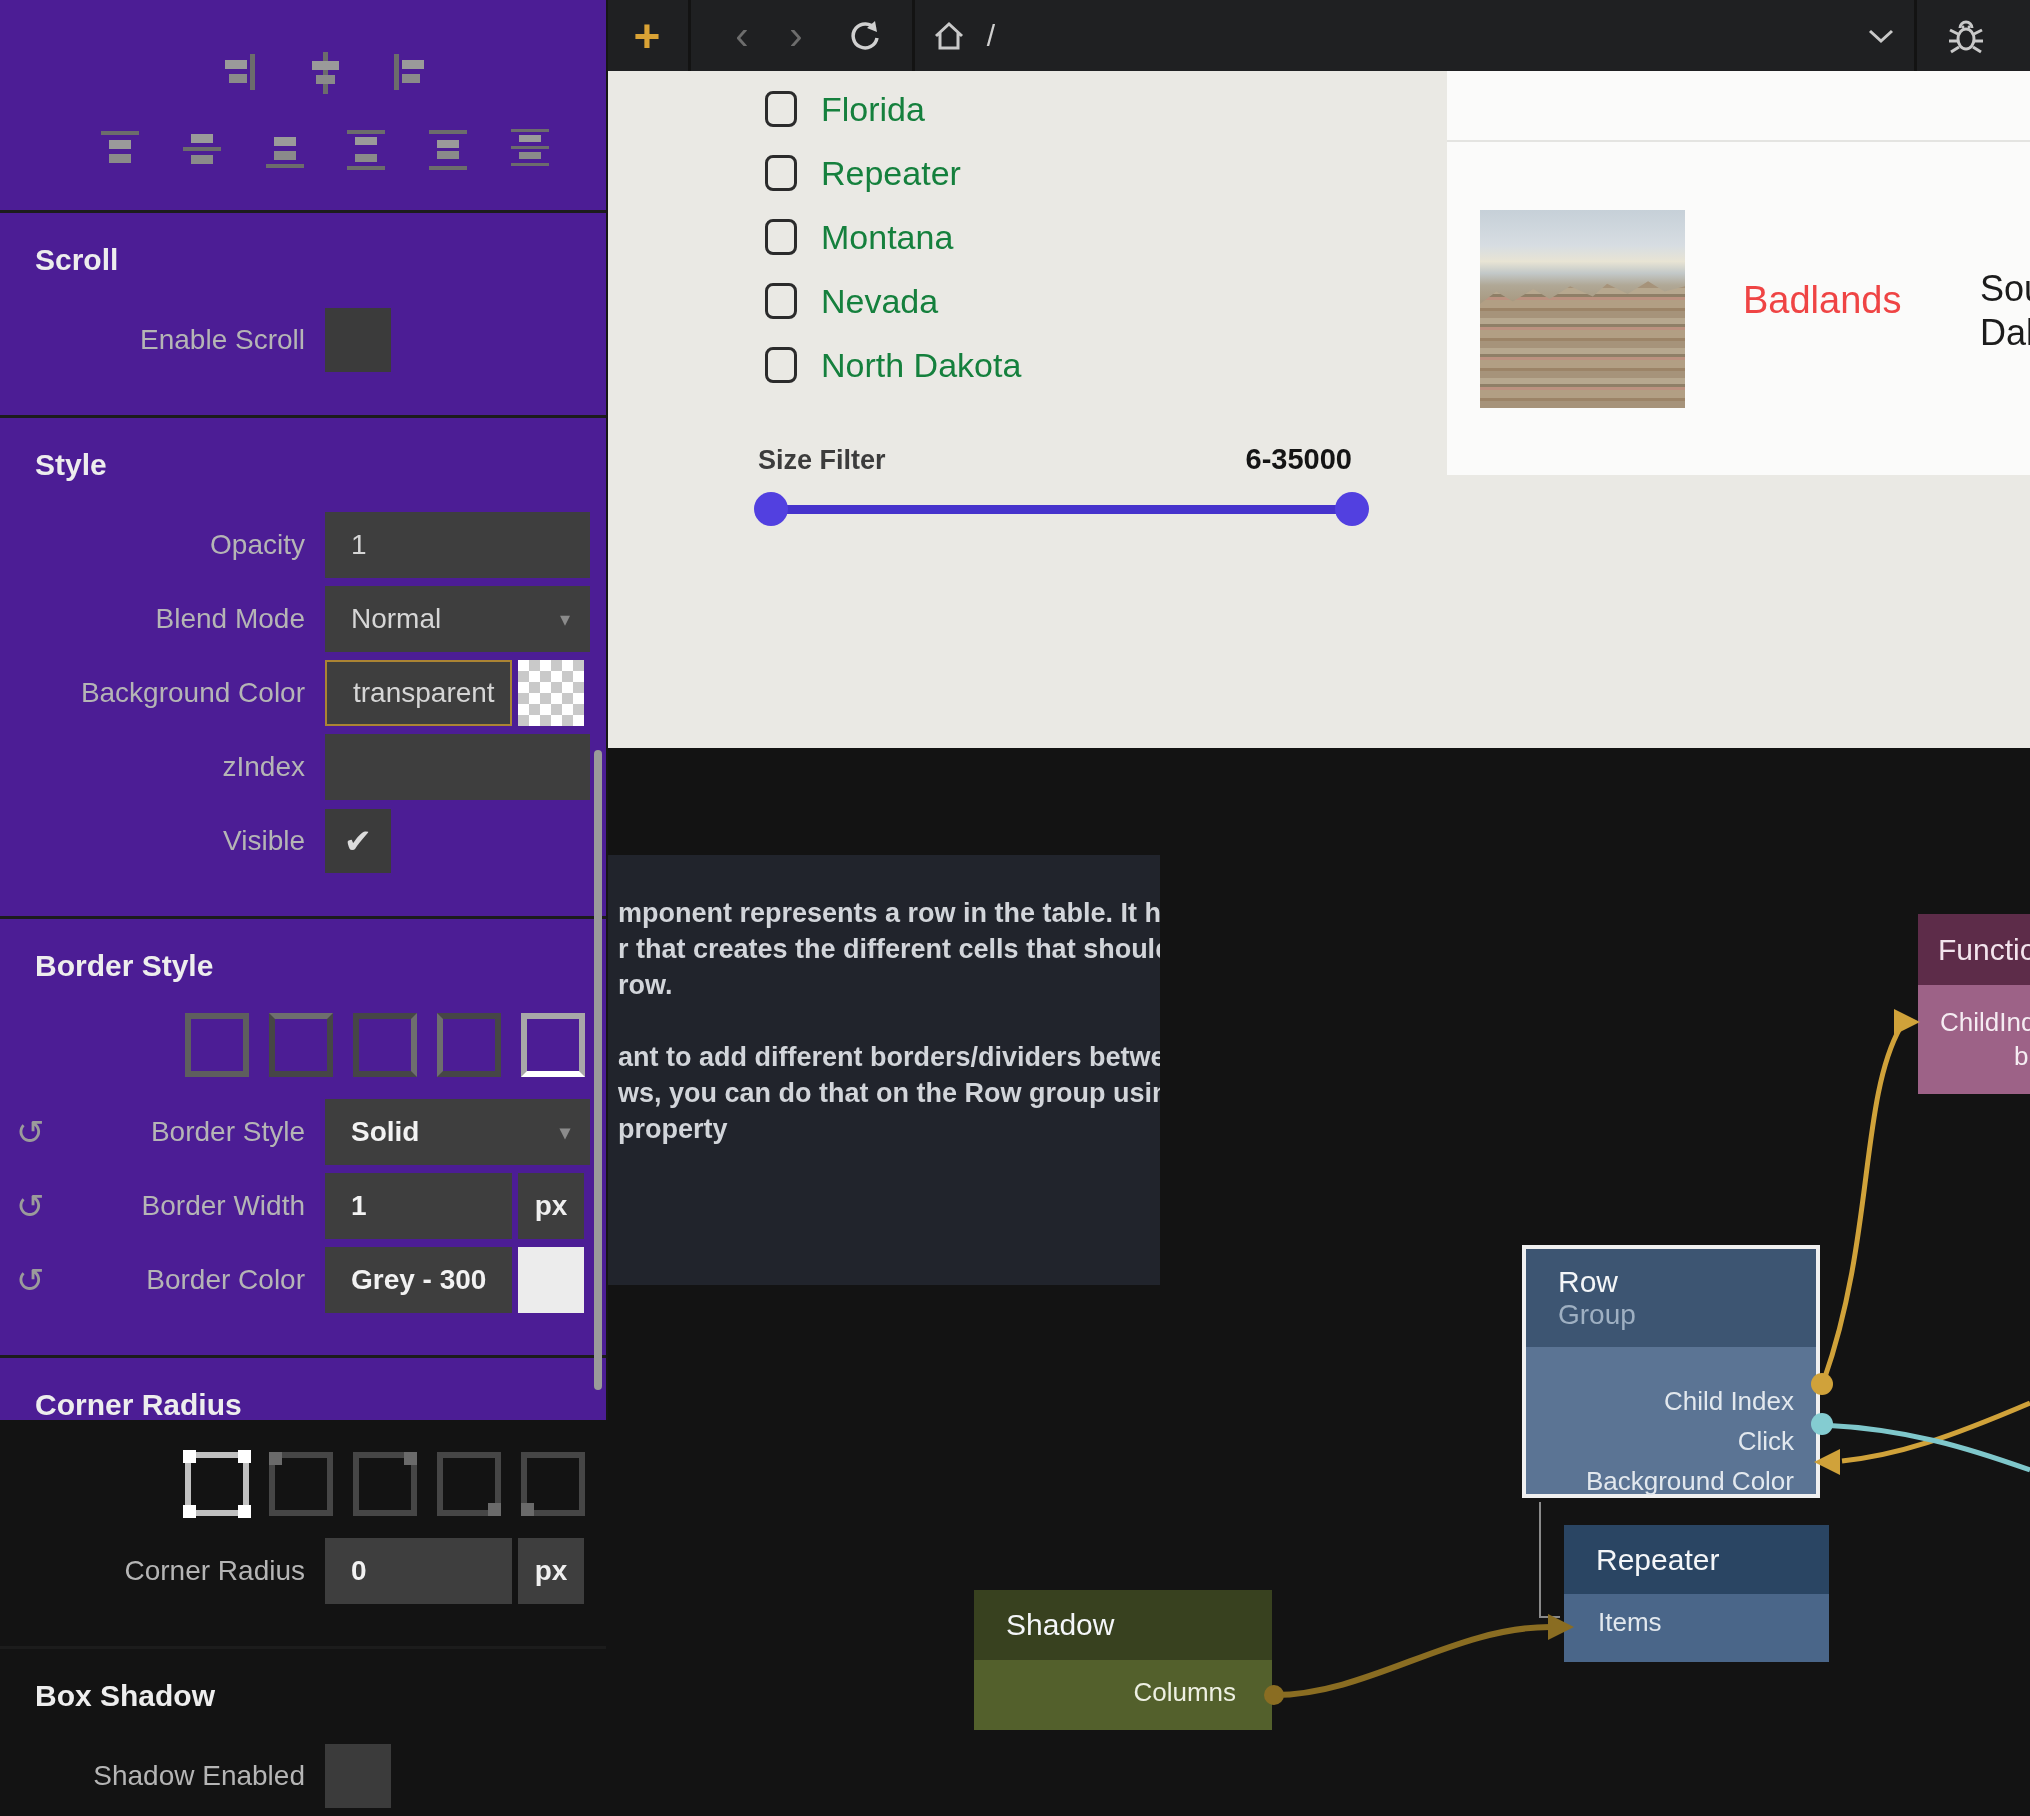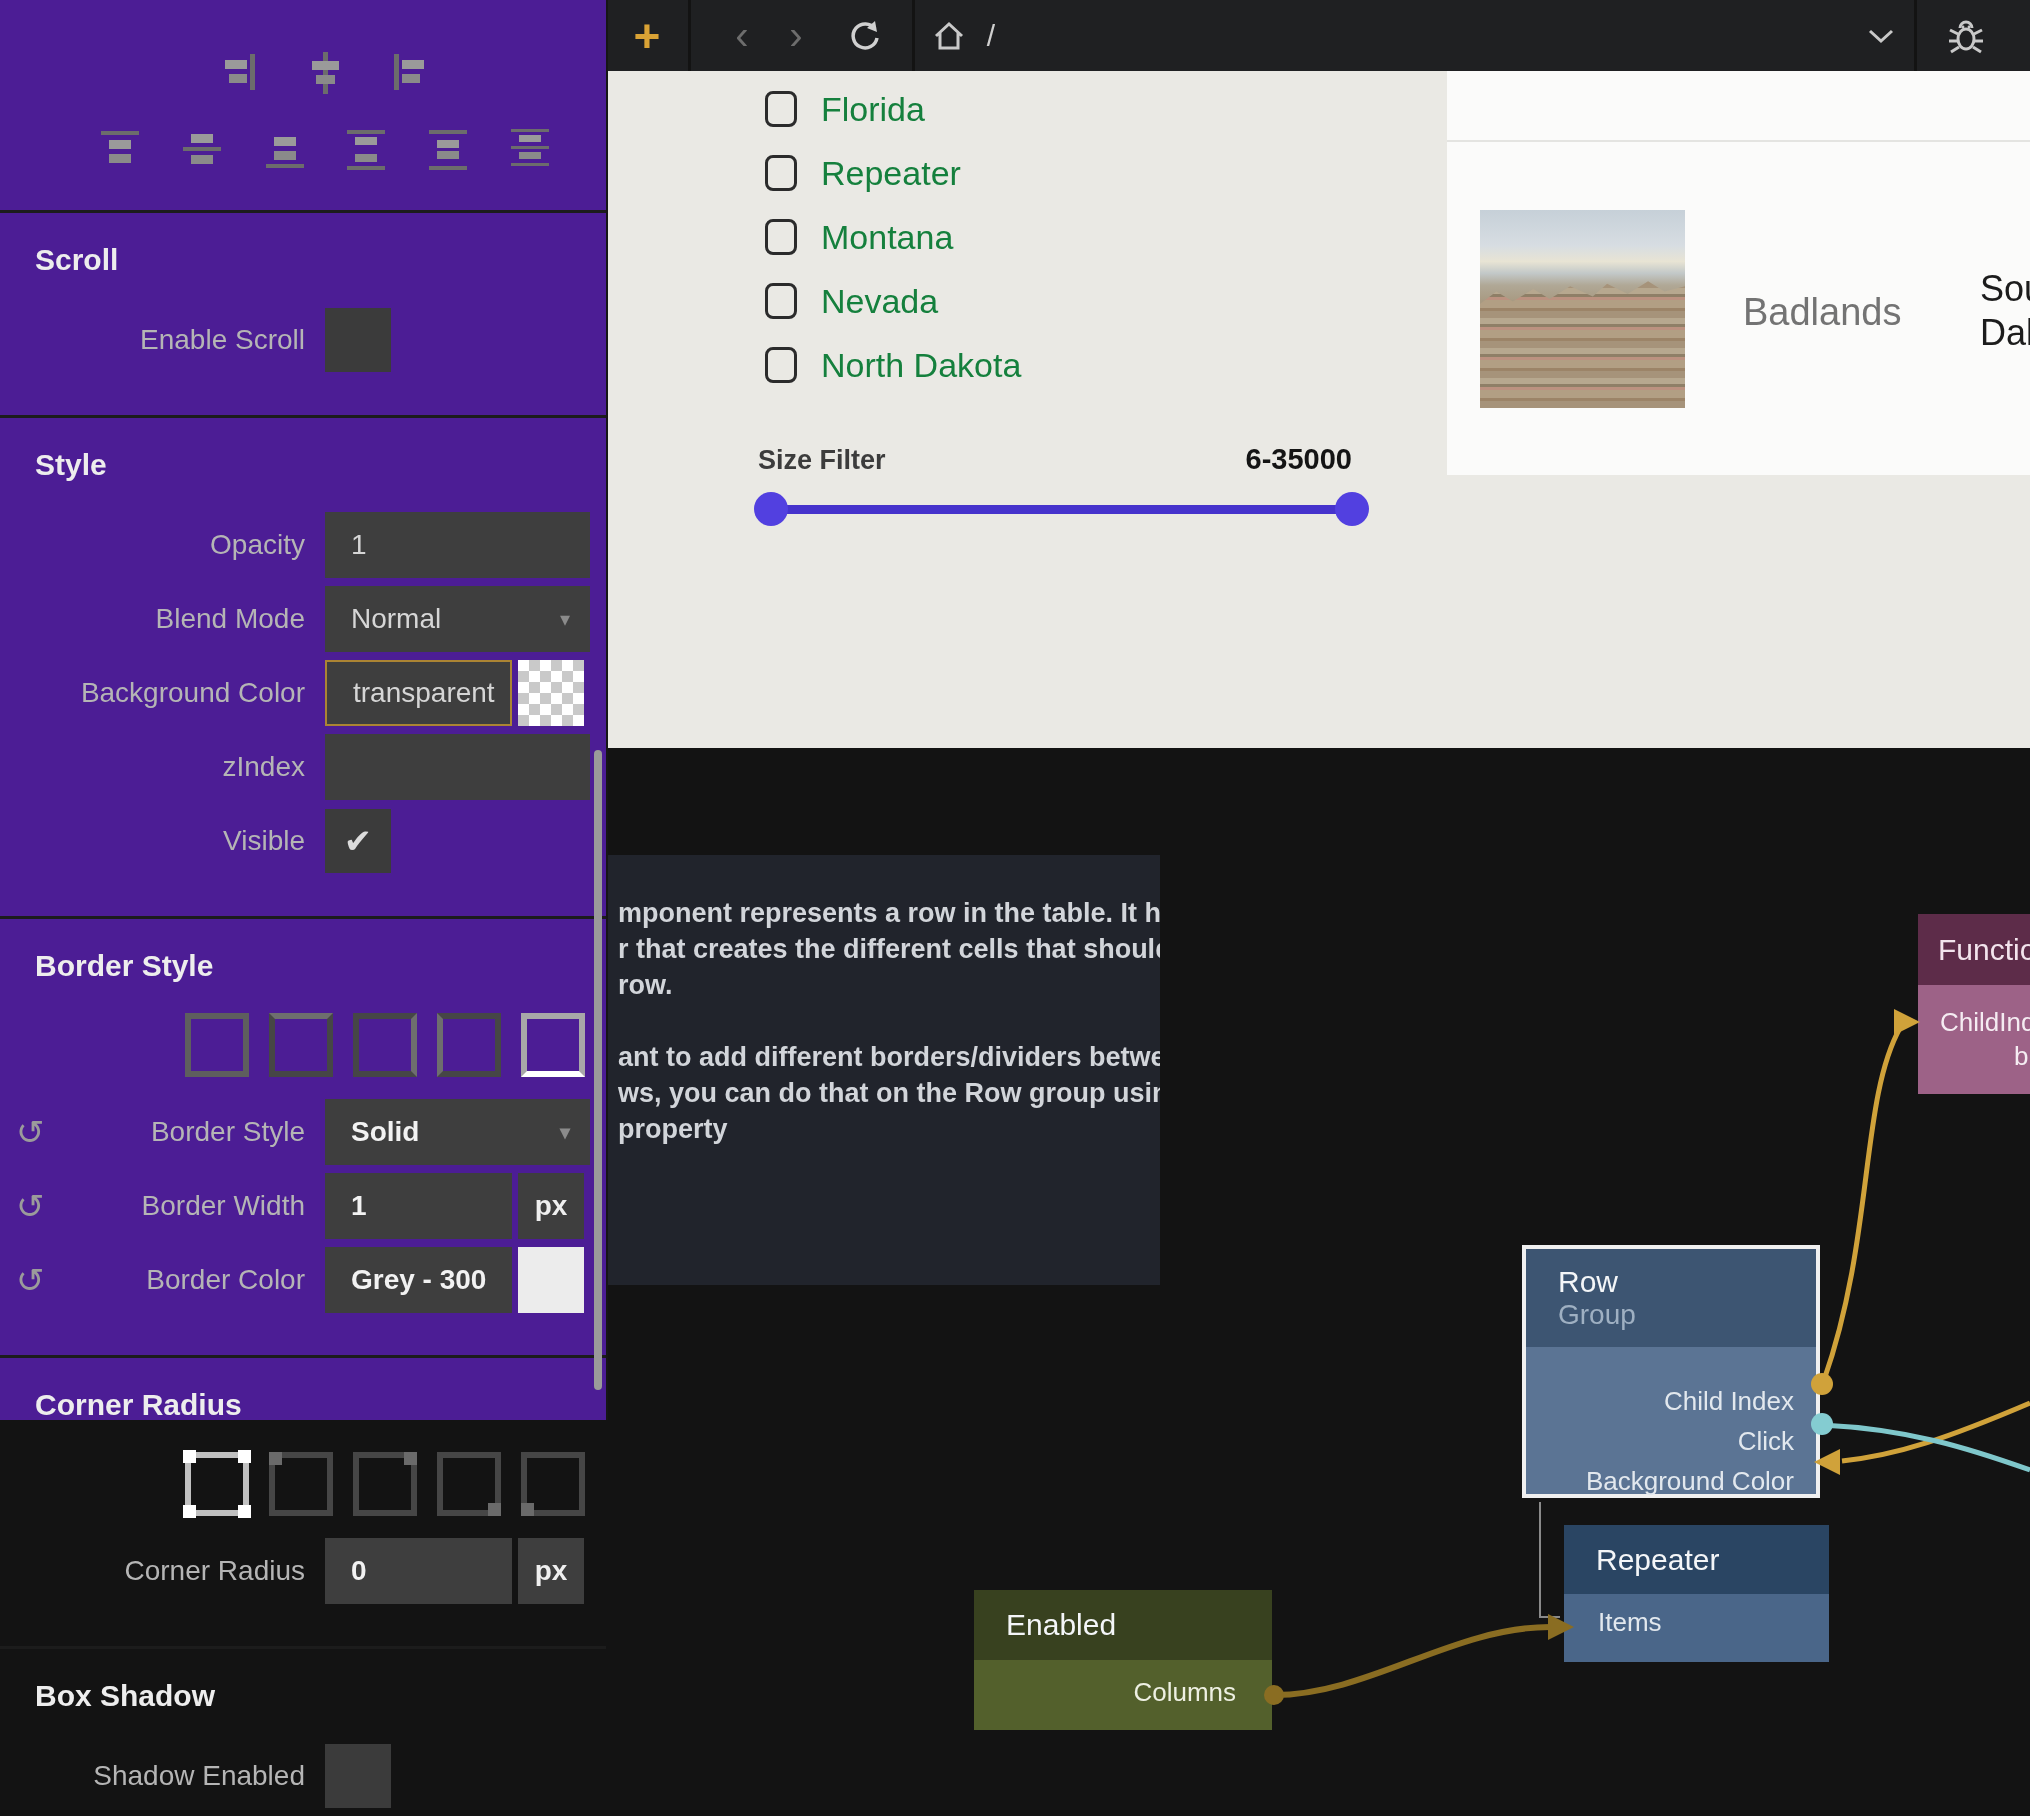--- a/index.html
+++ b/index.html
@@ -61,21 +61,21 @@
   .tb-nav{font-size:40px;color:#6d6d6d;}
   .pcanvas{position:relative;height:677px;}
 
   .white-card{position:absolute;left:839px;top:0;right:0;height:404px;background:#fbfbfa;}
   .card-divider{position:absolute;left:0;right:0;top:69px;height:2px;background:#e4e4e1;}
   .thumb{position:absolute;left:33px;top:139px;width:205px;height:198px;overflow:hidden;
      background:linear-gradient(to bottom,#c6d0d8 0%,#d7dde2 18%,#e8e4d4 26%,#c2c8c8 32%,#b0a896 38%,#a89a82 46%);}
   .thumb::after{content:"";position:absolute;left:0;right:0;bottom:0;height:64%;
      background:repeating-linear-gradient(to bottom,#a6937a 0 7px,#b7a88f 7px 13px,#8f7f67 13px 16px,#bc9280 16px 19px,#b29f84 19px 27px,#9c8468 27px 30px);
      clip-path:polygon(0 18%,8% 8%,16% 16%,26% 6%,34% 14%,44% 4%,55% 12%,62% 2%,72% 10%,82% 0%,90% 8%,100% 4%,100% 100%,0 100%);}
-  .card-title{position:absolute;left:296px;top:220px;font-size:38px;color:#737373;}
+  .card-title{position:absolute;left:296px;top:208px;font-size:38px;color:#ef4444;}
   .card-state{position:absolute;left:533px;top:196px;font-size:36px;line-height:44px;color:#1c1c1c;white-space:nowrap;}
 
   .states-list{position:absolute;left:157px;top:19px;}
   .state-row{display:flex;align-items:center;gap:24px;height:38px;margin-bottom:26px;}
   .state-box{flex:none;width:32px;height:36px;border:3px solid #2b2b2b;border-radius:8px;background:transparent;box-sizing:border-box;}
   .state-label{font-size:34px;color:#15803d;}
 
   .filter-label{position:absolute;left:150px;top:374px;font-size:27px;font-weight:bold;color:#3c3c3c;}
   .filter-range{position:absolute;left:444px;top:372px;width:300px;text-align:right;font-size:29px;font-weight:bold;color:#141414;}
   .slider-track{position:absolute;left:163px;top:434px;width:581px;height:9px;border-radius:5px;background:#4633cc;}
@@ -416,21 +416,21 @@
       <div class="nhead">
         <span class="ntitle">Repeater</span>
       </div>
       <div class="nports">
         <div class="nport in">Items</div>
       </div>
     </div>
 
     <div class="node n-object">
       <div class="nhead">
-        <span class="ntitle">Enabled</span>
+        <span class="ntitle">Shadow</span>
       </div>
       <div class="nports">
         <div class="nport out">Columns</div>
       </div>
     </div>
 
     <div class="node n-function">
       <div class="nhead">
         <span class="ntitle">Function</span>
       </div>

